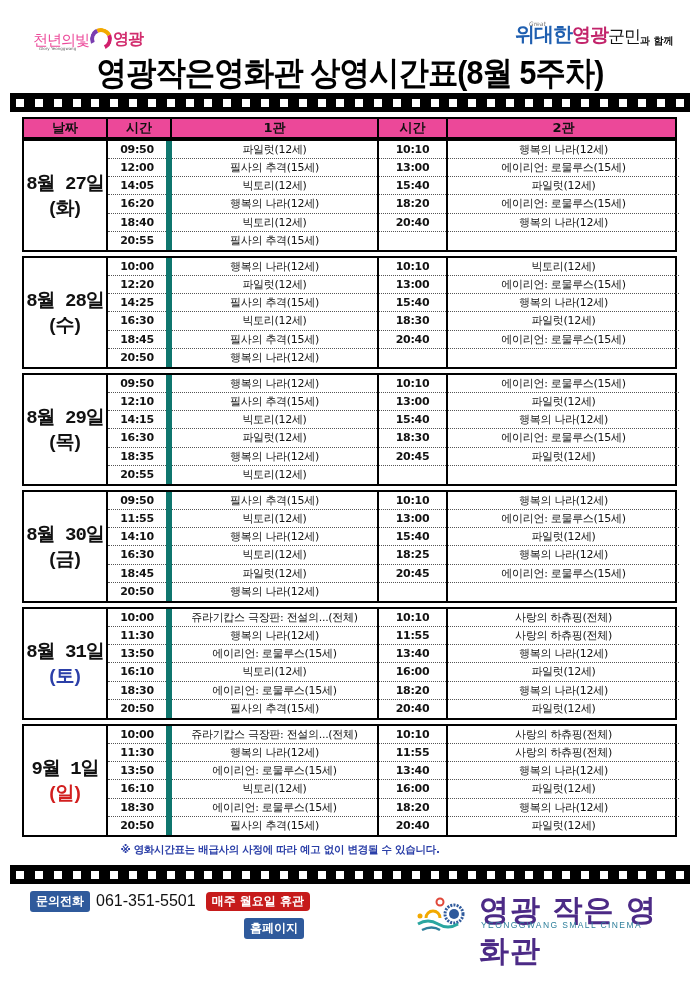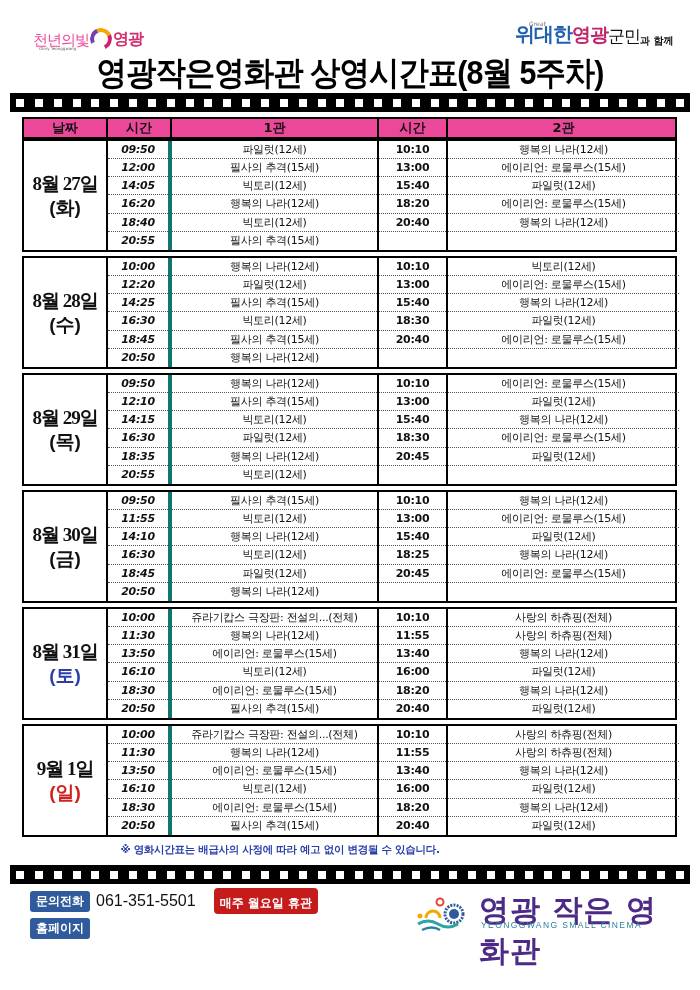--- a/index.html
+++ b/index.html
@@ -30,37 +30,37 @@
   .fs-bottom { top: 865px; }
 
   .schedule { position: absolute; left: 22px; top: 117px; width: 655px; }
   .hdr { display: grid; grid-template-columns: 84px 64px 207px 69px 231px; border: 2px solid #000; height: 22px; background: #ec4899; }
   .hdr div { border-right: 2px solid #000; text-align: center; font-size: 13px; font-weight: bold; line-height: 18px; }
   .hdr div:last-child { border-right: none; }
 
   .day { display: grid; grid-template-columns: 84px 64px 207px 69px 231px; border: 2px solid #000; margin-top: 4px; height: 113px; }
   .day:first-of-type { margin-top: 0; }
   .day .date { border-right: 2px solid #000; grid-row: 1 / span 6; display: flex; flex-direction: column; justify-content: center; align-items: center; }
-  .day .date .d1 { font-family: Liberation Serif, serif; font-size: 19px; font-weight: bold; letter-spacing: -1px; line-height: 24px; }
+  .day .date .d1 { font-family: Liberation Mono, monospace; font-size: 19px; font-weight: bold; letter-spacing: -1px; line-height: 24px; }
   .day .date .d2 { font-family: "Liberation Sans", sans-serif; font-size: 19px; font-weight: bold; line-height: 24px; }
   .col { display: flex; flex-direction: column; }
-  .col.t1 { border-right: 4px solid #0f766e; font-style: italic; }
+  .col.t1 { border-right: 6px solid #0f766e; }
   .col.h1 { border-right: 2px solid #000; }
   .col.t2 { border-right: 2px solid #000; }
   .cell { height: 18.16px; border-bottom: 1px dotted #555; font-size: 11px; line-height: 17px; text-align: center; white-space: nowrap; overflow: hidden; letter-spacing: -0.3px; }
   .cell:last-child { border-bottom: none; }
   .col.t1 .cell, .col.t2 .cell { font-weight: bold; font-size: 11px; }
 
   .notice { position: absolute; left: 0; width: 560px; top: 843px; text-align: center; font-size: 10.5px; font-weight: bold; color: #2b3fa8; letter-spacing: -0.3px; }
 
   .contact { position: absolute; left: 30px; top: 889px; }
-  .crow { display: flex; align-items: center; height: 24px; margin-bottom: 3px; }
+  .crow { display: flex; align-items: center; height: 24px; margin-bottom: 3px; justify-content: flex-end; }
   .clabel { background: #2f5a9c; color: #fff; font-size: 12px; font-weight: bold; padding: 0 6px; height: 21px; line-height: 21px; border-radius: 3px; margin-right: 6px; }
   .cval { font-family: "Liberation Sans", sans-serif; font-size: 16px; color: #111; }
-  .cbadge { background: #c61b1b; color: #fff; font-size: 12px; font-weight: bold; padding: 6px 6px; height: 26px; line-height: 19px; border-radius: 4px; margin-left: 18px; }
+  .cbadge { background: #c61b1b; color: #fff; font-size: 12px; font-weight: bold; padding: 0 6px; height: 19px; line-height: 19px; border-radius: 4px; margin-left: 10px; }
 
   .brand { position: absolute; left: 416px; top: 890px; width: 260px; height: 48px; }
   .brand .mark { position: absolute; left: 0; top: 4px; width: 60px; height: 40px; }
   .brand .kname { position: absolute; left: 63px; top: 0; font-size: 30px; font-weight: bold; color: #4c2a86; letter-spacing: 1px; }
   .brand .ename { position: absolute; left: 65px; top: 30px; font-size: 8.5px; color: #2e7f9b; letter-spacing: 1.4px; font-family: "Liberation Sans", sans-serif; }
 </style>
 </head>
 <body>
 
 <div class="logo-left">

